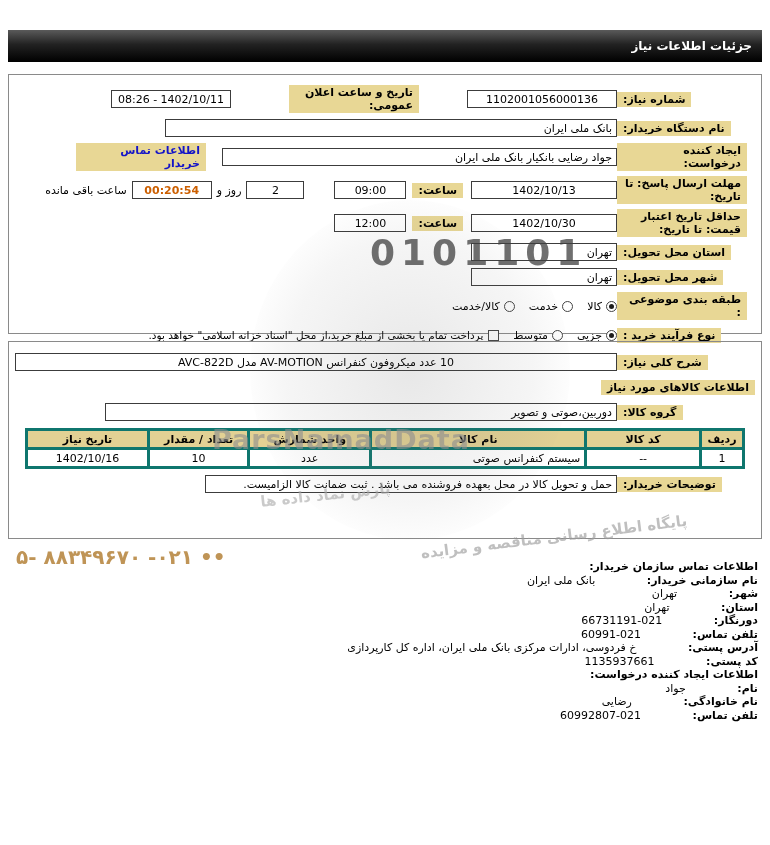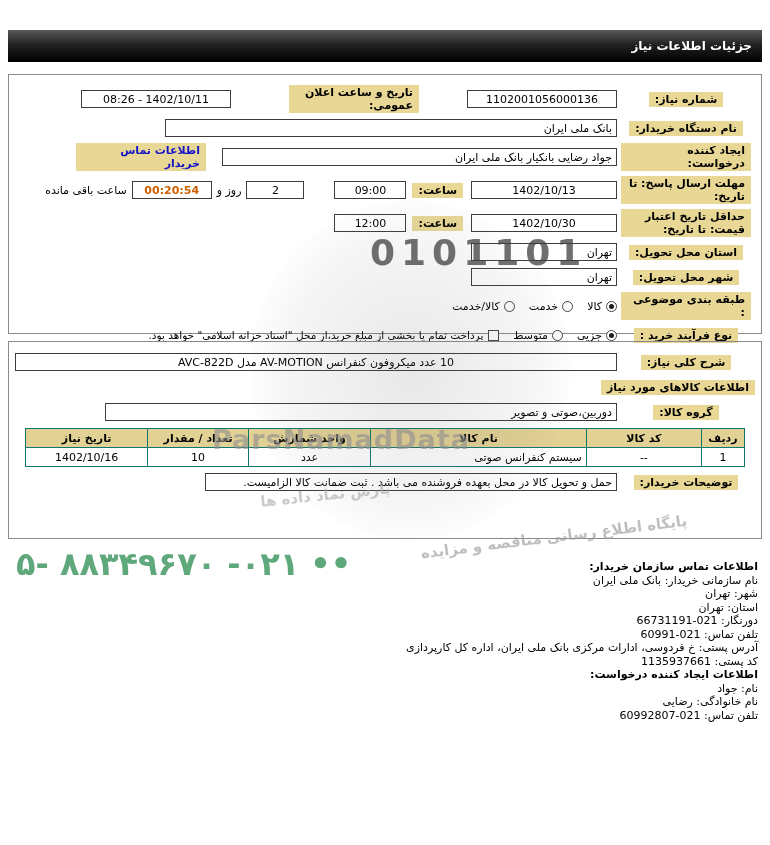--- a/index.html
+++ b/index.html
@@ -16,21 +16,21 @@
     display: flex; align-items: center; padding: 0 10px; z-index: 1;
   }
   .panel {
     position: absolute; right: 8px; left: 8px;
     border: 1px solid #8a8a8a; padding: 5px 6px; z-index: 1; background: transparent;
   }
   #panel-form { top: 74px; height: 260px; }
   #panel-need { top: 341px; height: 198px; }
   .row { display: flex; align-items: center; margin: 5px 0; min-height: 20px; }
   .row.tall { min-height: 28px; }
-  .labelcol { flex: 0 0 138px; display: flex; justify-content: center; }
+  .labelcol { flex: 0 0 138px; display: flex; justify-content: flex-end; }
   .lbl {
     background: #e8d795; font-size: 11px; font-weight: bold;
     padding: 1px 6px; line-height: 13px; max-width: 130px;
   }
   .lbl.link { color: #1414c8; cursor: pointer; }
   .box {
     border: 1px solid #3c3c3c; background: #fff; min-height: 18px;
     font-size: 11px; display: flex; align-items: center; padding: 0 4px;
   }
   .box.ltr { direction: ltr; justify-content: center; }
@@ -51,45 +51,45 @@
     display: inline-block; flex: 0 0 11px;
   }
   .opt { display: flex; align-items: center; margin-left: 14px; }
   .opt .optlbl { font-size: 11px; margin-right: 4px; white-space: nowrap; }
   .longopt { font-size: 10.5px; margin-right: 5px; }
   table.items {
     border-collapse: collapse; width: calc(100% - 20px); margin: 6px 10px 4px;
     table-layout: fixed; background: transparent;
   }
   table.items th, table.items td {
-    border: 1px solid #0f766e; font-size: 11px; height: 19px; padding: 1px 4px;
+    border: 3px solid #0f766e; font-size: 11px; height: 19px; padding: 1px 4px;
     text-align: center; overflow: hidden; white-space: nowrap;
   }
   table.items th { background: #e2d194; font-weight: bold; }
   table.items td.cell-name { text-align: right; }
   #contact { position: absolute; top: 560px; right: 12px; left: 12px; z-index: 1; }
   .cheader { font-weight: bold; font-size: 11px; line-height: 13.5px; }
   .cline { font-size: 11px; line-height: 13.5px; }
-  .clabel { font-weight: normal; }
+  .clabel { font-weight: bold; margin-left: 48px; }
   .wm { position: absolute; pointer-events: none; z-index: 2; }
   #wm-logo {
     top: 200px; left: 250px; width: 320px; height: 340px; border-radius: 50%;
     background: radial-gradient(ellipse at center, rgba(90,90,90,0.14) 0%, rgba(120,120,120,0.07) 55%, rgba(255,255,255,0) 75%);
   }
   #wm-digits {
     top: 232px; left: 370px; font-size: 36px; font-weight: bold;
     color: #404040; opacity: 0.75; letter-spacing: 6px; direction: ltr;
   }
   #wm-brand {
     top: 424px; left: 212px; font-size: 27px; font-weight: bold;
     color: #8f8f8f; opacity: 0.62; direction: ltr; letter-spacing: 1px;
   }
   #wm-phone {
-    top: 545px; left: 16px; font-size: 32px; font-weight: bold;
-    color: #15803d; opacity: 0.68; direction: ltr; letter-spacing: 3px; white-space: nowrap;
+    top: 545px; left: 16px; font-size: 20px; font-weight: bold;
+    color: #a16207; opacity: 0.68; direction: ltr; letter-spacing: 3px; white-space: nowrap;
   }
   #wm-tag1 {
     top: 528px; left: 420px; font-size: 15px; font-weight: bold;
     color: #9d9d9d; opacity: 0.65; transform: rotate(-7deg); white-space: nowrap;
   }
   #wm-tag2 {
     top: 486px; left: 260px; font-size: 15px; font-weight: bold;
     color: #a8a8a8; opacity: 0.6; transform: rotate(-6deg); white-space: nowrap;
   }
 </style>
@@ -103,21 +103,21 @@
 <div class="panel" id="panel-form">
 
   <div class="row">
     <span class="labelcol">
         <span class="lbl">شماره نیاز:</span>
       </span>
     <span class="box ltr" style="width:150px">1102001056000136</span>
     <span class="sp" style="width:48px"></span>
     <span class="lbl">تاریخ و ساعت اعلان عمومی:</span>
     <span class="sp" style="width:58px"></span>
-    <span class="box ltr" style="width:150px">08:26 - 1402/10/11</span>
+    <span class="box ltr" style="width:120px">08:26 - 1402/10/11</span>
   </div>
 
   <div class="row">
     <span class="labelcol">
         <span class="lbl">نام دستگاه خریدار:</span>
       </span>
     <span class="box" style="width:452px">بانک ملی ایران</span>
   </div>
 
   <div class="row">

